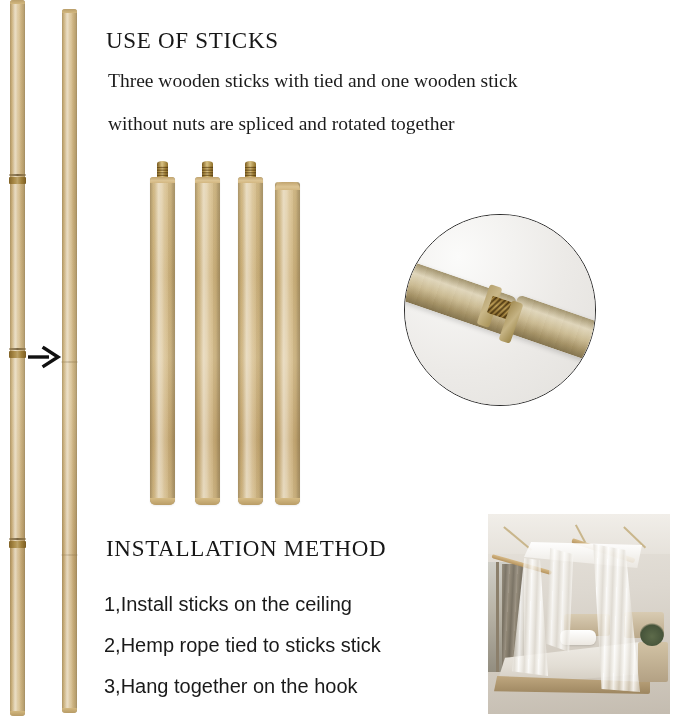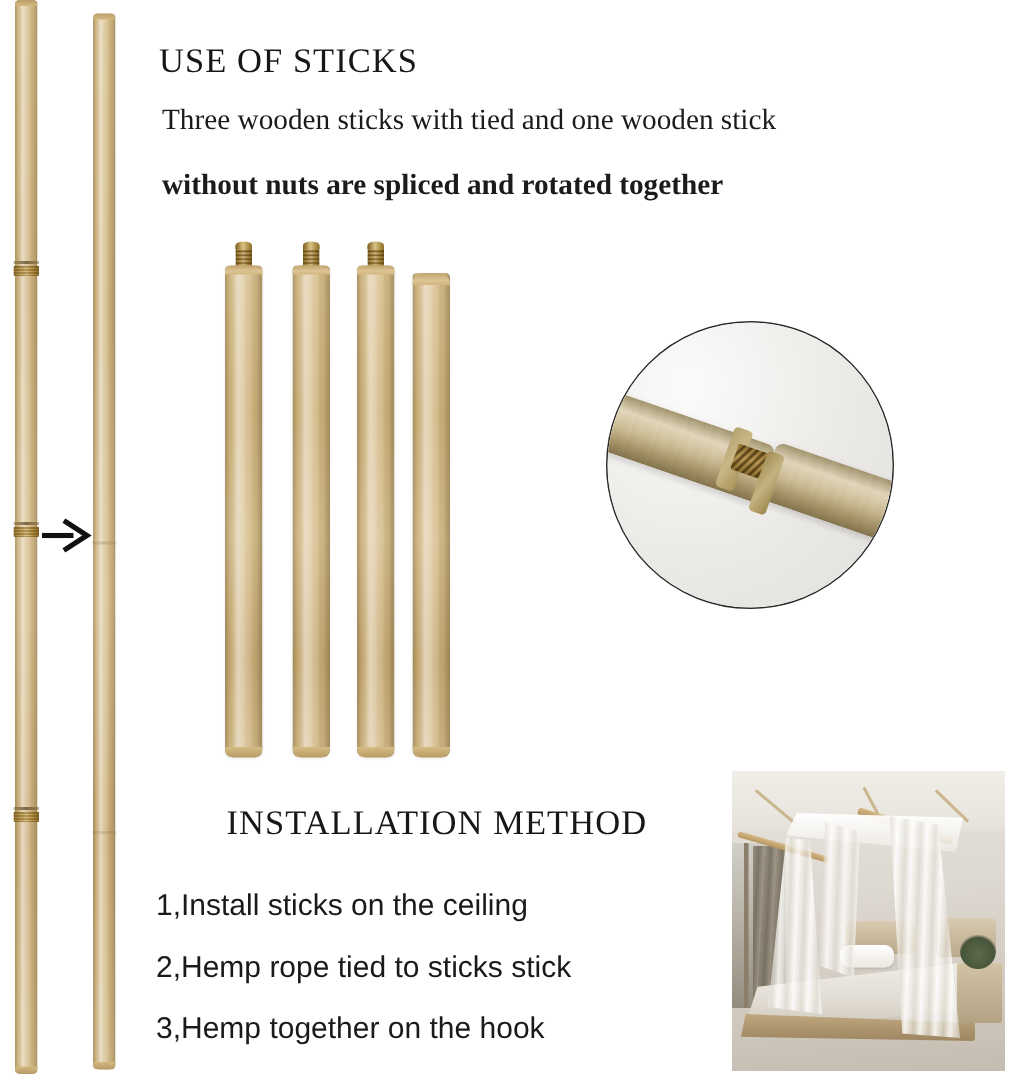--- a/index.html
+++ b/index.html
@@ -296,21 +296,21 @@
   <svg width="34" height="26" viewBox="0 0 34 26">
     <path d="M0 13 L21 13" stroke="#111" stroke-width="3.4" fill="none"></path>
     <path d="M16 4 L30 13 L16 22" stroke="#111" stroke-width="3.4" fill="none" stroke-linecap="square" stroke-linejoin="miter"></path>
   </svg>
 </div>
 
 <div class="heading" style="left:106px; top:28px;">USE OF STICKS</div>
 
 <div class="body-serif" style="left:108px; top:70px;">Three wooden sticks with tied and one wooden stick</div>
 
-<div class="body-serif" style="left:108px; top:113px;font-weight:bold;">without nuts are spliced and rotated together</div>
+<div class="body-serif" style="left:108px; top:113px;">without nuts are spliced and rotated together</div>
 
 <div>
   <div class="bolt" style="left:157px; top:164px; width:11px; height:14px;"></div>
   <div class="bolt-cap" style="left:157px; top:161px; width:11px; height:5px;"></div>
   <div class="stick" style="left:150px; top:177px; width:25px; height:328px;">
     <div class="stick-top"></div>
     <div class="stick-bottom"></div>
   </div>
 </div>
 
@@ -351,27 +351,27 @@
   <div class="screw" style="left:84px; top:84px; width:24px; height:18px;
               transform: rotate(19deg);"></div>
 
   <div class="dowel" style="left:103px; top:102px; width:146px; height:40px;
               transform: rotate(19deg); transform-origin: 50% 50%;"></div>
 
   <div class="dowel-end" style="left:100px; top:86px; width:12px; height:42px;
               transform: rotate(19deg); background: linear-gradient(110deg,#a28b52,#c5b383 50%,#9c8649);"></div>
 </div>
 
-<div class="heading" style="left:106px; top:536px;margin-left:45px;">INSTALLATION METHOD</div>
+<div class="heading" style="left:106px; top:536px;">INSTALLATION METHOD</div>
 
 <div class="step" style="left:104px; top:593px;">1,Install sticks on the ceiling</div>
 
 <div class="step" style="left:104px; top:634px;">2,Hemp rope tied to sticks stick</div>
 
-<div class="step" style="left:104px; top:675px;">3,Hemp together on the hook</div>
+<div class="step" style="left:104px; top:675px;">3,Hang together on the hook</div>
 
 <div class="room-photo" style="left:488px; top:514px; width:182px; height:200px;">
 
   <div class="room-wall"></div>
   <div class="room-ceiling"></div>
 
   <div class="room-window" style="left:0px; top:48px; width:34px; height:110px;"></div>
   <div class="abs" style="left:8px; top:48px; width:3px; height:110px; background:#8b7f6b;"></div>
   <div class="abs" style="left:14px; top:50px; width:22px; height:112px;
               background:repeating-linear-gradient(93deg,#8e8472 0px,#6f6758 4px,#9a9080 8px);

